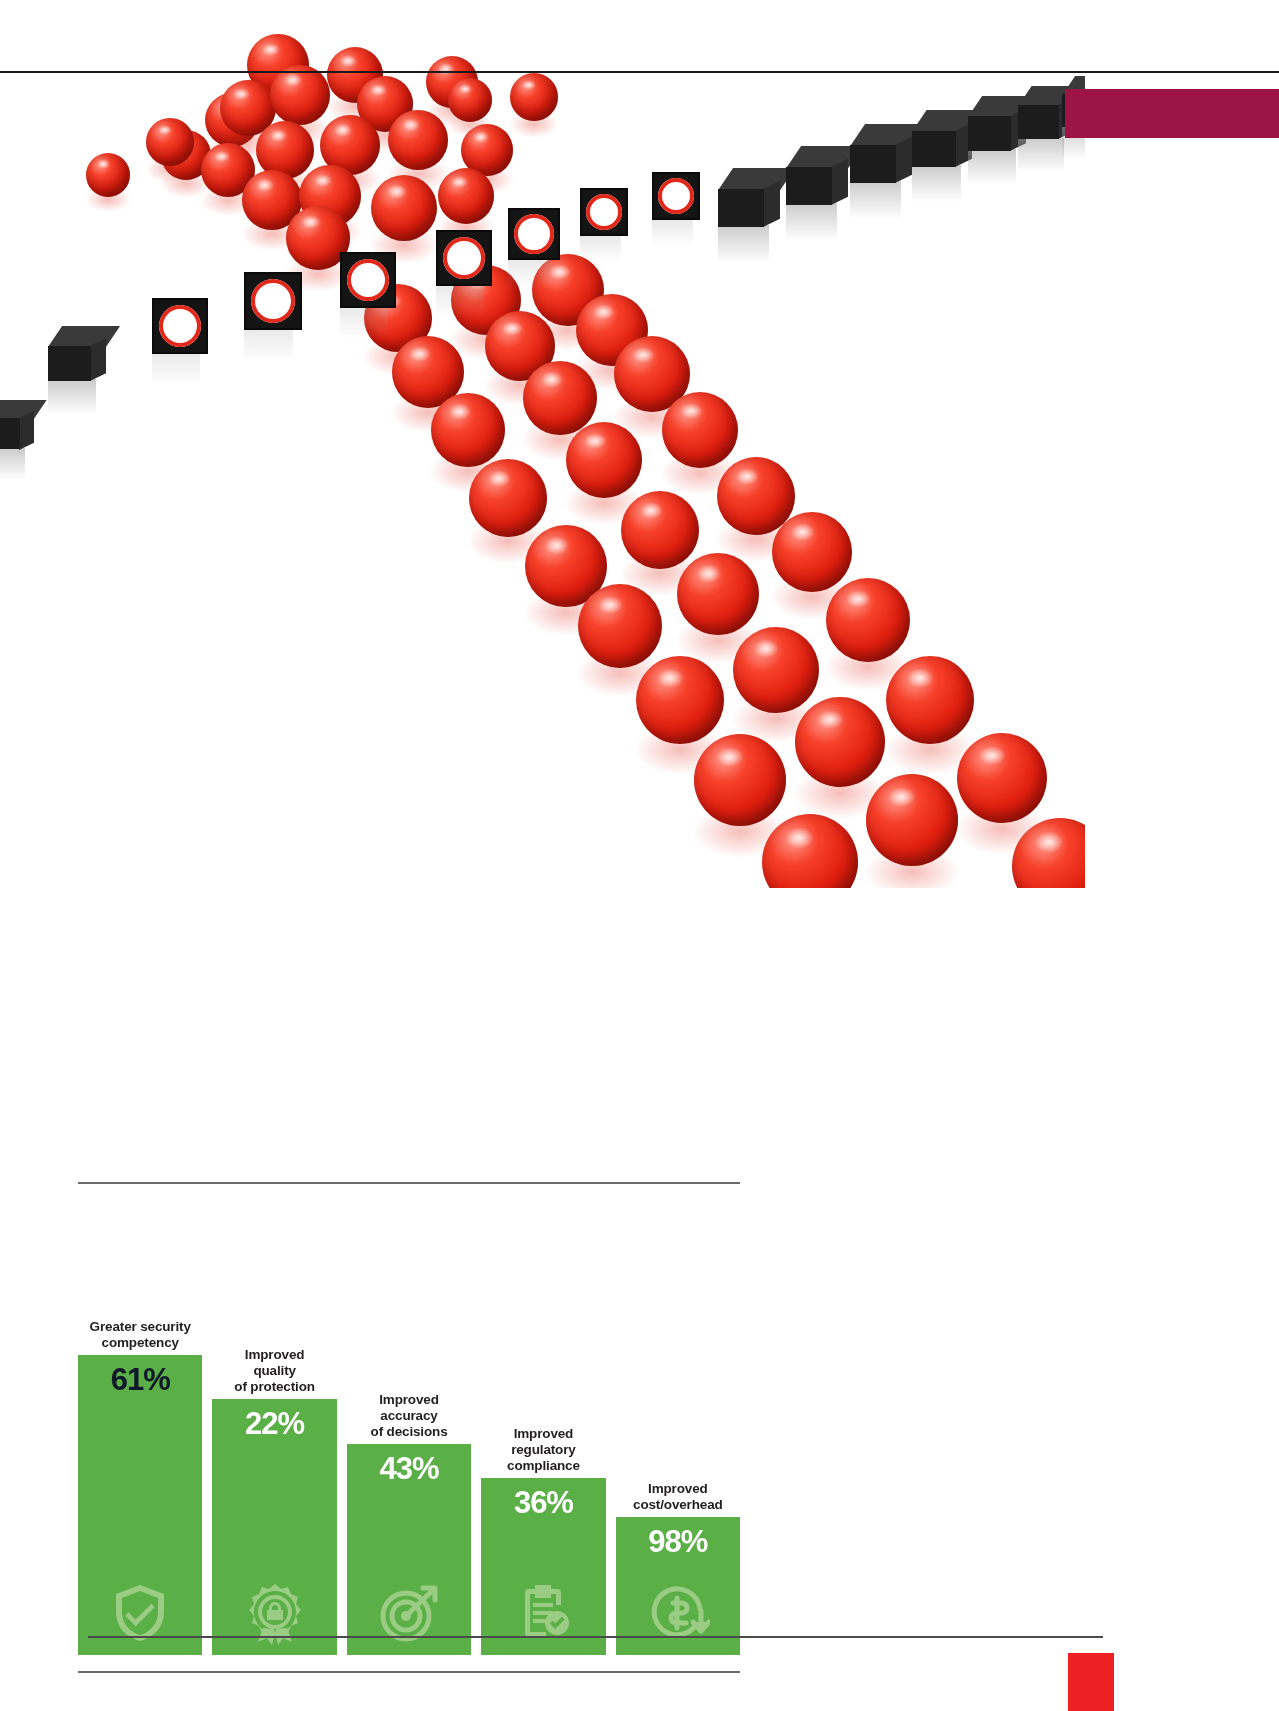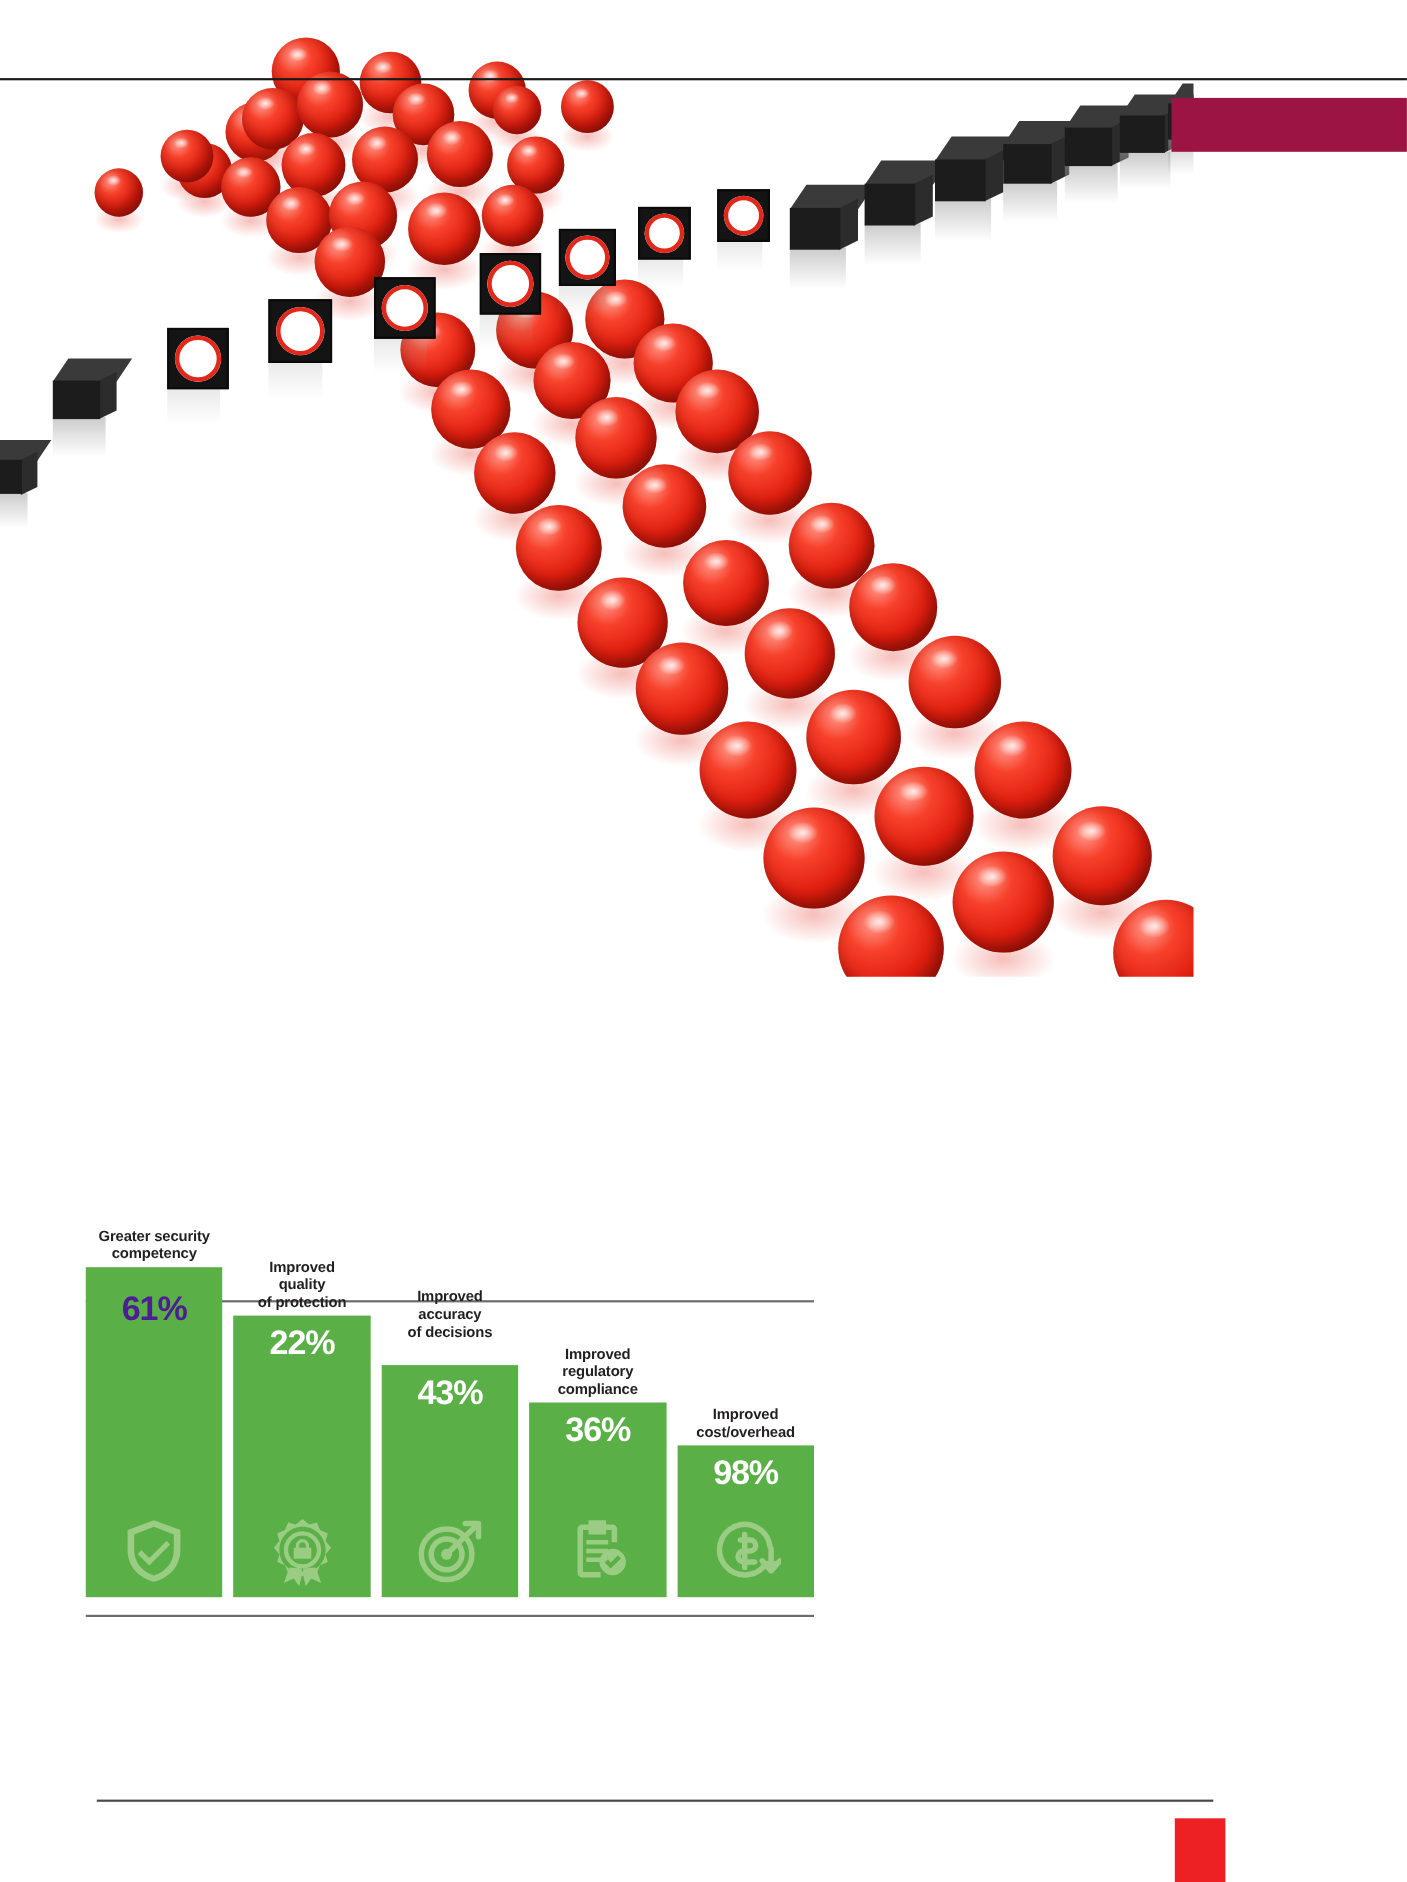--- a/index.html
+++ b/index.html
@@ -129,21 +129,21 @@
     background: #9c1443;
     z-index: 6;
   }
 
   
   .chart-block {
     position: absolute;
     left: 78px;
     top: 1182px;
     width: 662px;
-    height: 288px;
+    height: 491px;
   }
   .chart-rule-top,
   .chart-rule-bottom {
     position: absolute;
     left: 0;
     width: 662px;
     height: 2px;
     background: #6b6b6b;
   }
   .chart-rule-top { top: 0; }
@@ -412,21 +412,21 @@
 
 <div class="accent-top"></div>
 
 <div class="chart-block">
   <div class="chart-rule-top"></div>
   <div class="bars" id="bars">
       <div class="bar-col">
         <div class="bar-label">Greater security
 competency</div>
         <div class="bar" style="background: rgb(90, 175, 70); height: 300px;">
-          <div class="bar-value" style="color: #4c1d95; margin-top: 13px;">61%</div>
+          <div class="bar-value" style="color: #0f172a;">61%</div>
           <div class="bar-icon">
             <svg viewBox="0 0 64 64" fill="#cfe5b8">
               <path d="M32 4 8 13v18c0 15 10 25 24 29 14-4 24-14 24-29V13L32 4zm0 6 18 7v14c0 11.5-7.4 19.6-18 23.2C21.4 50.6 14 42.5 14 31V17l18-7z"></path>
               <path d="M27.7 38.4 20.6 31.3l-3.4 3.4 10.5 10.5 19-19-3.4-3.4z"></path>
             </svg>
           </div>
         </div>
       </div>
       <div class="bar-col">
         <div class="bar-label">Improved
@@ -441,21 +441,21 @@
               <path d="M32 21c-3.3 0-6 2.7-6 6v2h-2v10h16V29h-2v-2c0-3.3-2.7-6-6-6zm0 3c1.7 0 3 1.3 3 3v2h-6v-2c0-1.7 1.3-3 3-3z"></path>
               <path d="m20 47-5 14 9-4 5 7 4-16zM44 47l5 14-9-4-5 7-4-16z"></path>
             </svg>
           </div>
         </div>
       </div>
       <div class="bar-col">
         <div class="bar-label">Improved
 accuracy
 of decisions</div>
-        <div class="bar" style="background: rgb(90, 175, 70); height: 211px; margin-top: 18px;">
+        <div class="bar" style="background: rgb(90, 175, 70); height: 211px;">
           <div class="bar-value" style="color: rgb(255, 255, 255);">43%</div>
           <div class="bar-icon">
             <svg viewBox="0 0 64 64" fill="none" stroke="#cfe5b8" stroke-width="5">
               <circle cx="29" cy="35" r="23"></circle>
               <circle cx="29" cy="35" r="14"></circle>
               <circle cx="29" cy="35" r="5" fill="#cfe5b8" stroke="none"></circle>
               <path d="M29 35 57 8" stroke-linecap="round"></path>
               <path d="M46 7h12v12" stroke-linejoin="round" stroke-linecap="round"></path>
             </svg>
           </div>

